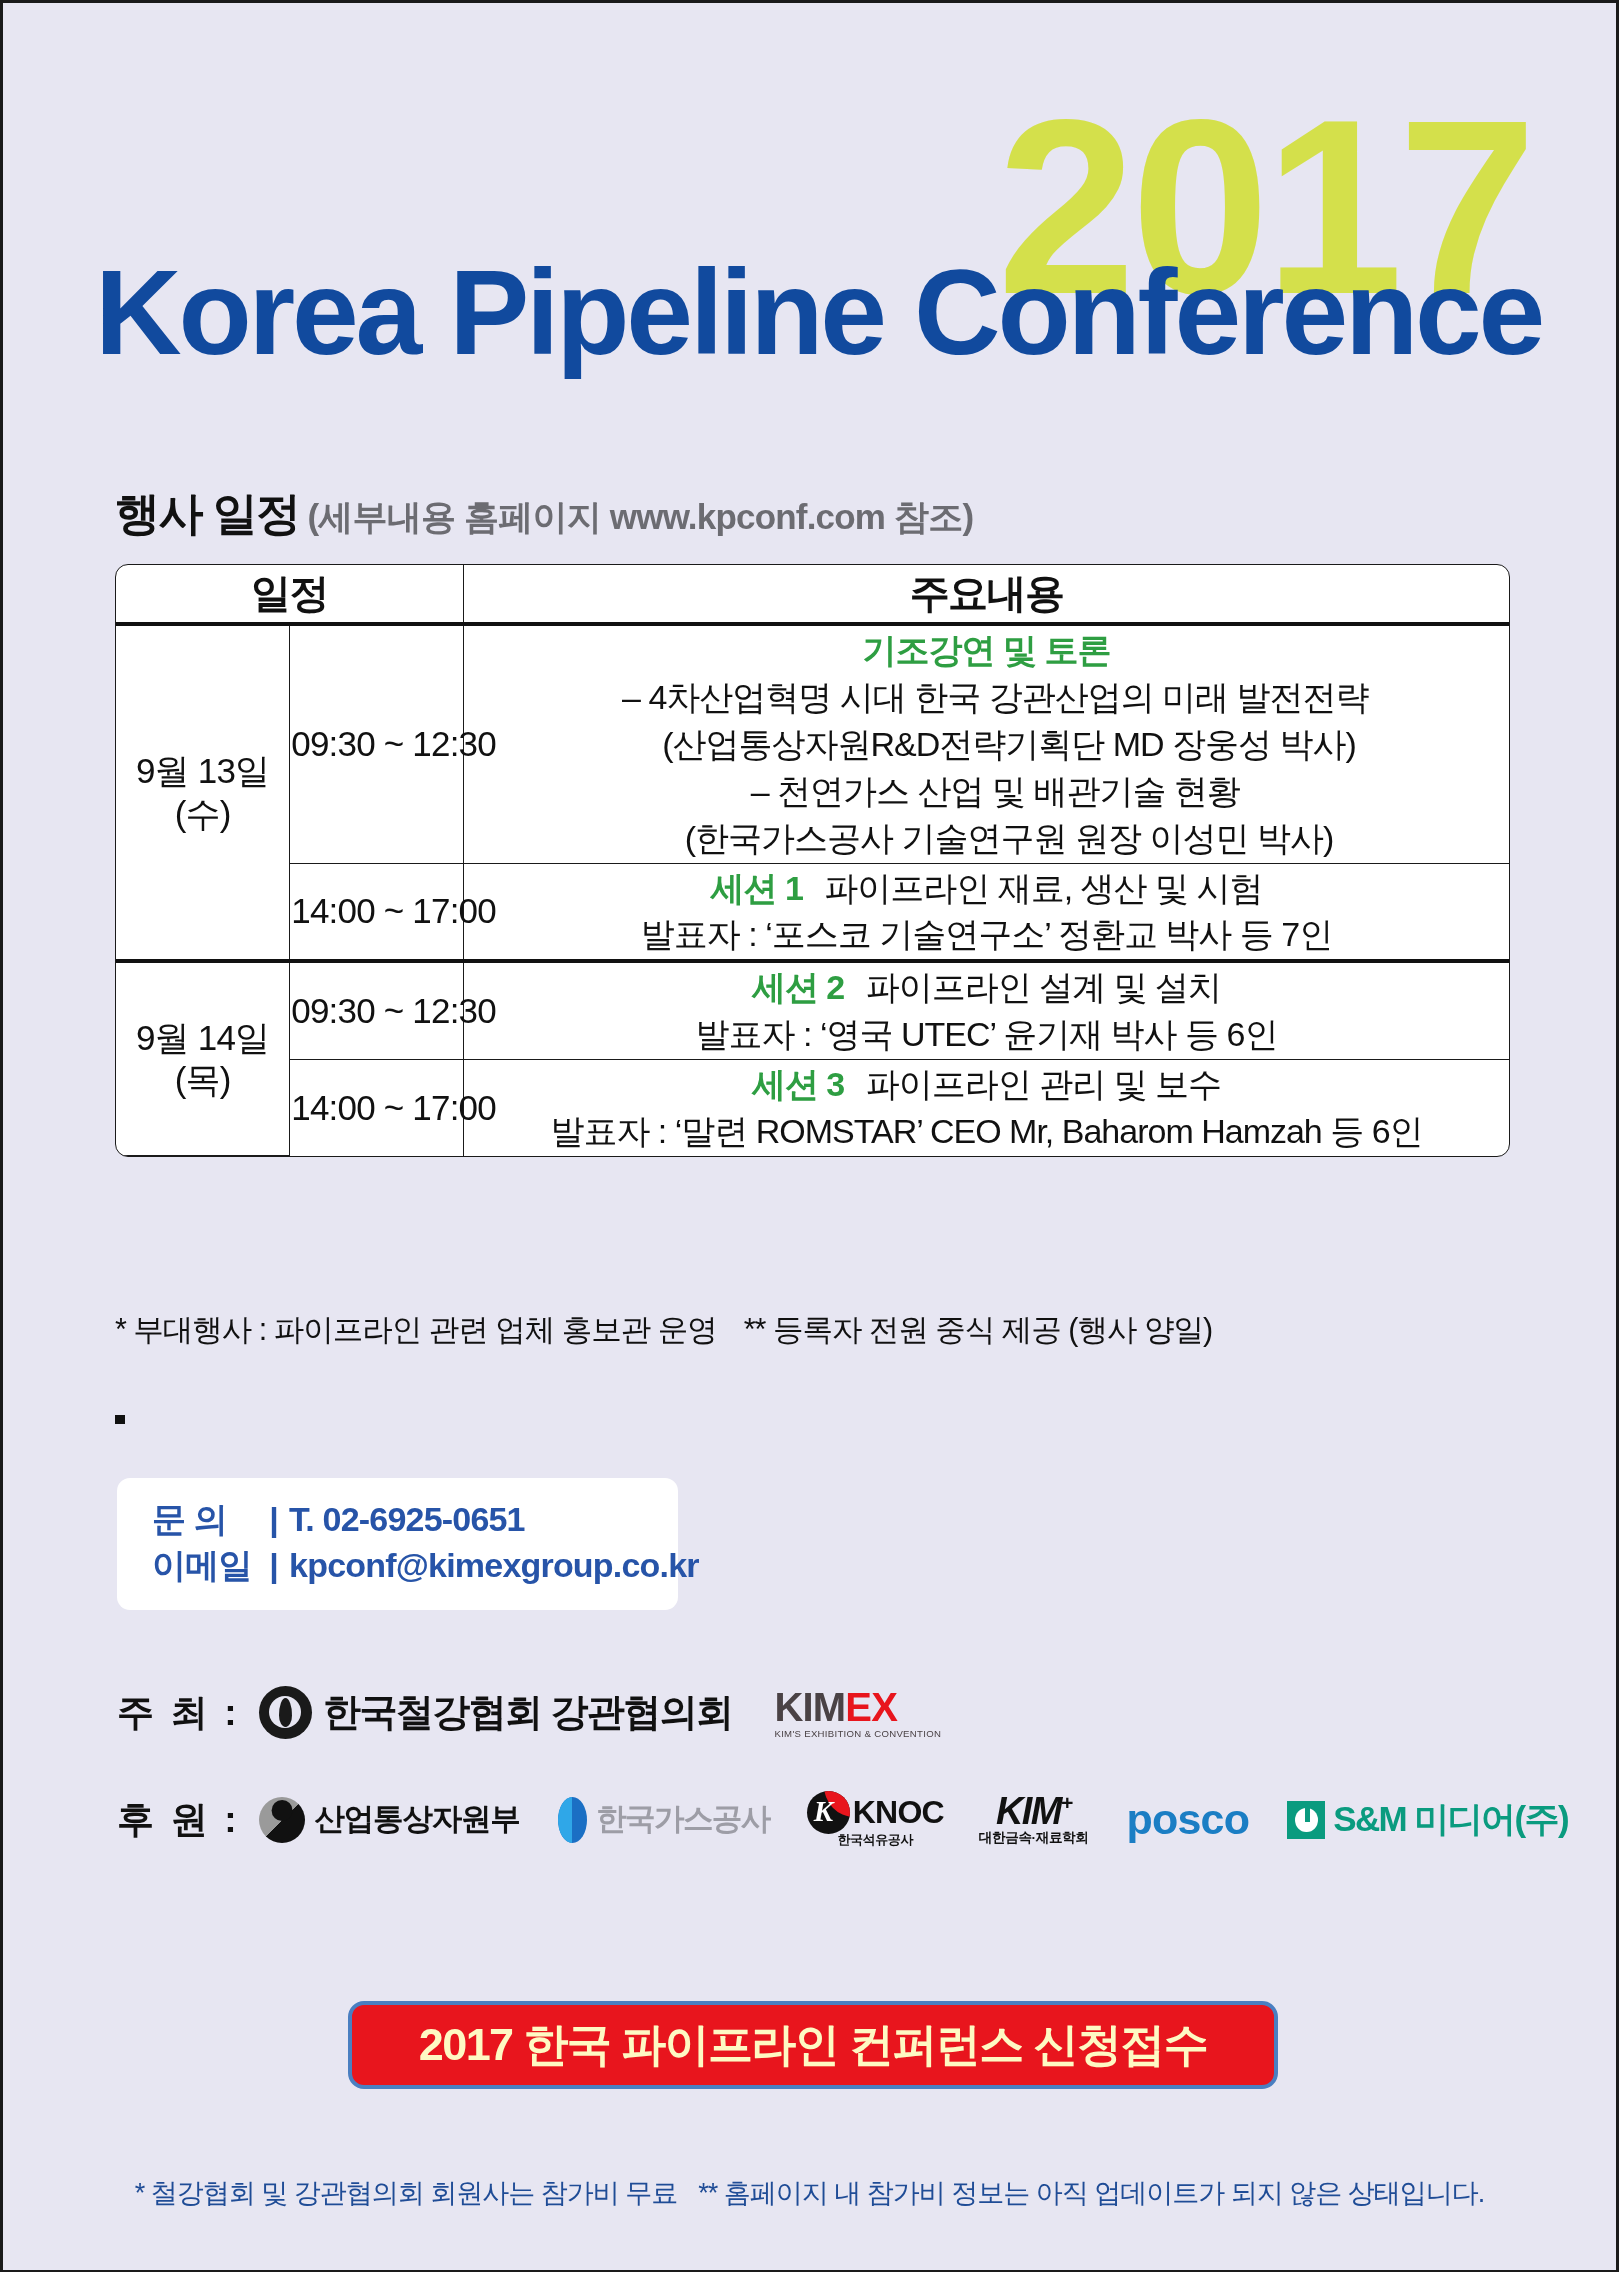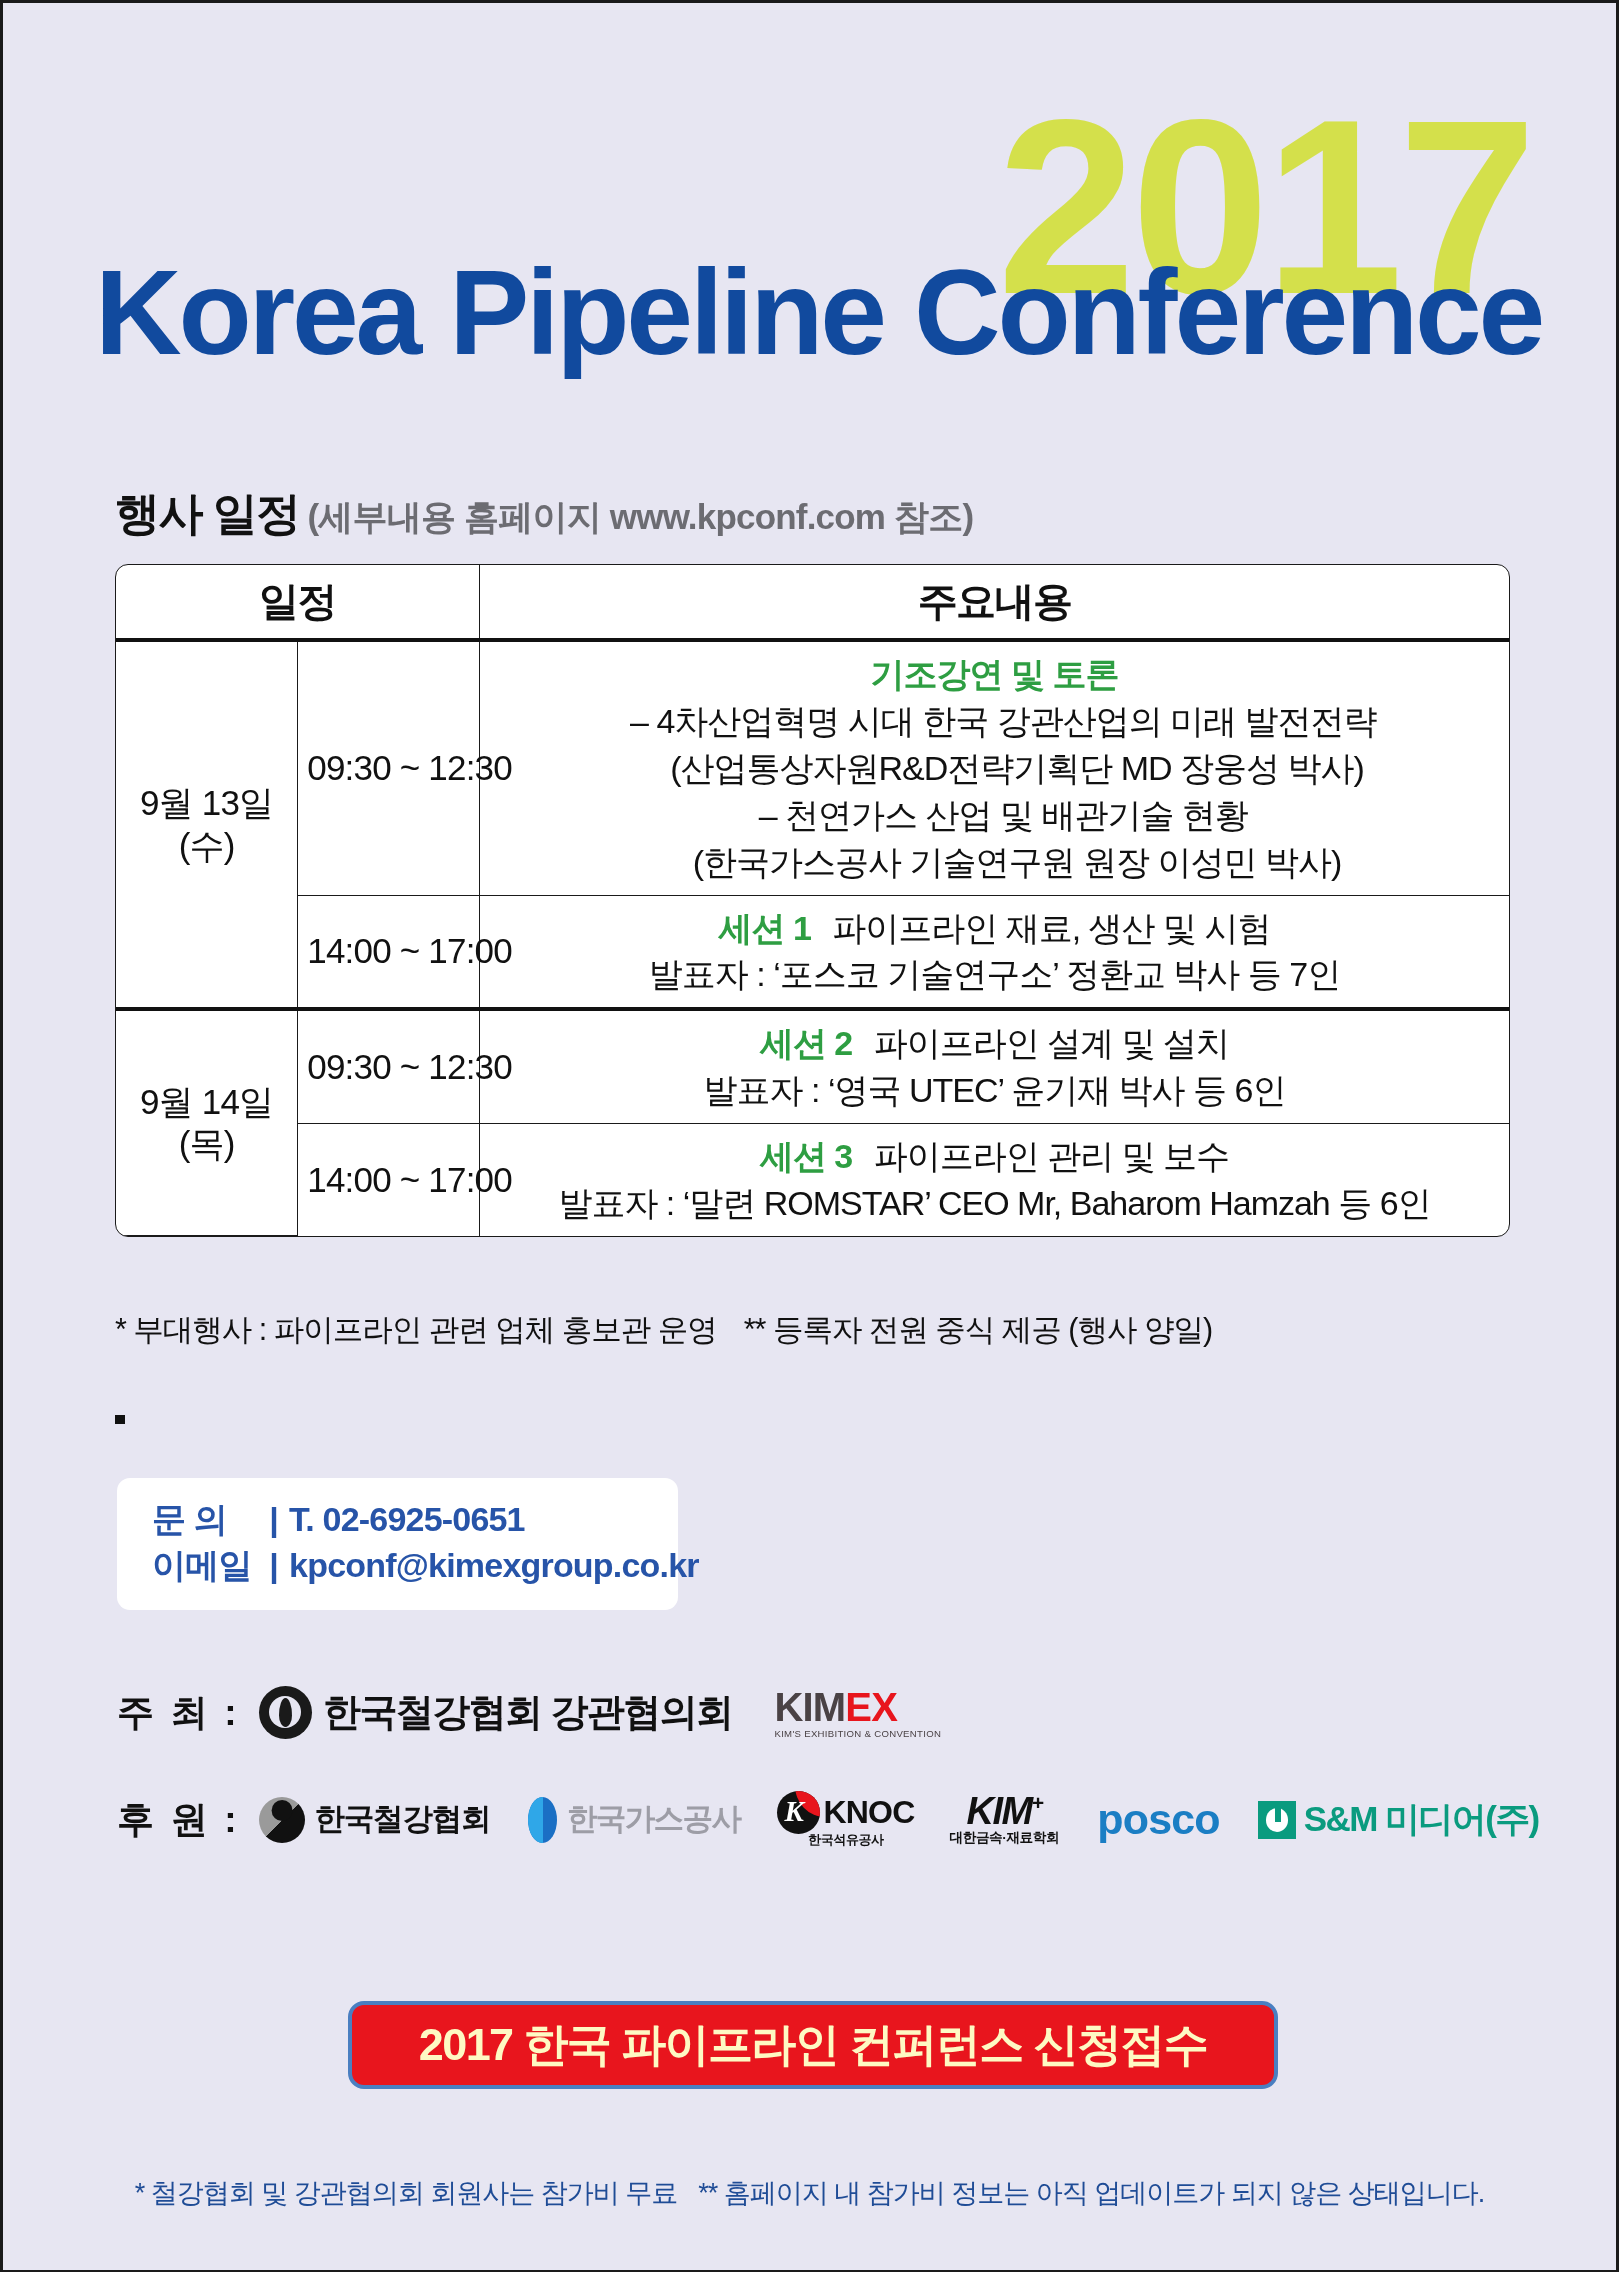--- a/index.html
+++ b/index.html
@@ -66,21 +66,21 @@
     box-sizing:border-box;
     overflow:hidden;
   }
   table.sched{
     width:100%;
     border-collapse:collapse;
     table-layout:fixed;
   }
   table.sched th,table.sched td{
     border:1.6px solid #1a1a1a;
-    padding:9px;
+    padding:1px;
     vertical-align:middle;
   }
   table.sched tr:first-child th{ border-top:none; }
   table.sched th:first-child,table.sched td:first-child{ border-left:none; }
   table.sched th:last-child,table.sched td:last-child{ border-right:none; }
   table.sched tr:last-child td{ border-bottom:none; }
 
   .th-cell{
     text-align:center;
     font-size:40px; font-weight:700; color:#111;
@@ -398,21 +398,21 @@
       </div>
       <div class="ksub">KIM'S EXHIBITION &amp; CONVENTION</div>
     </span>
   </div>
 
   <div class="org-row" style="top:1788px">
     <span class="role">후 원 :</span>
 
     <span class="logo" style="margin-right:38px">
       <span class="motie-mark"></span>
-      <span class="sp-text">한국철강협회</span>
+      <span class="sp-text">산업통상자원부</span>
     </span>
 
     <span class="logo" style="margin-right:37px">
       <span class="kogas-mark"></span>
       <span class="kogas-text">한국가스공사</span>
     </span>
 
     <span class="logo" style="margin-right:35px;flex-direction:column;align-items:center">
       <span style="display:flex;align-items:center">
         <span class="knoc-mark"></span>

